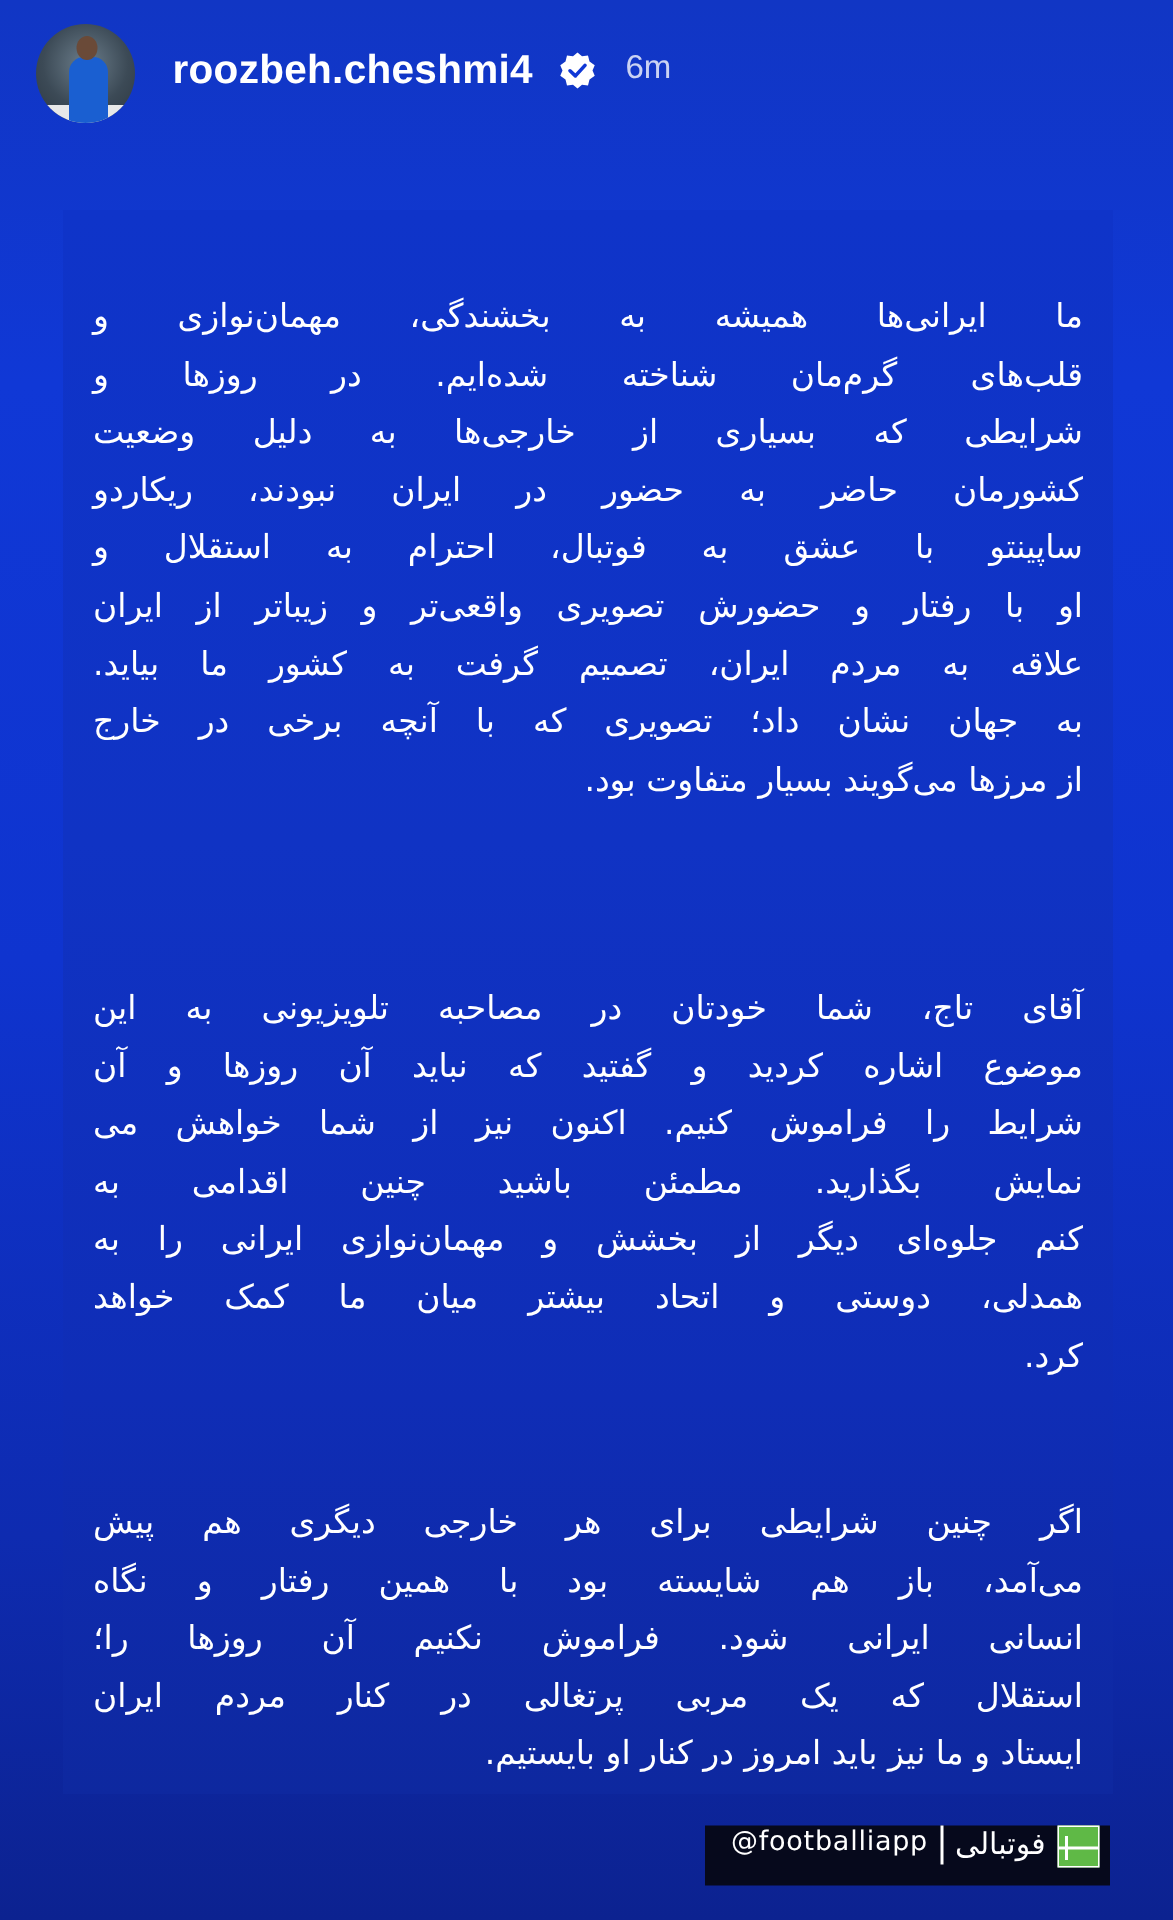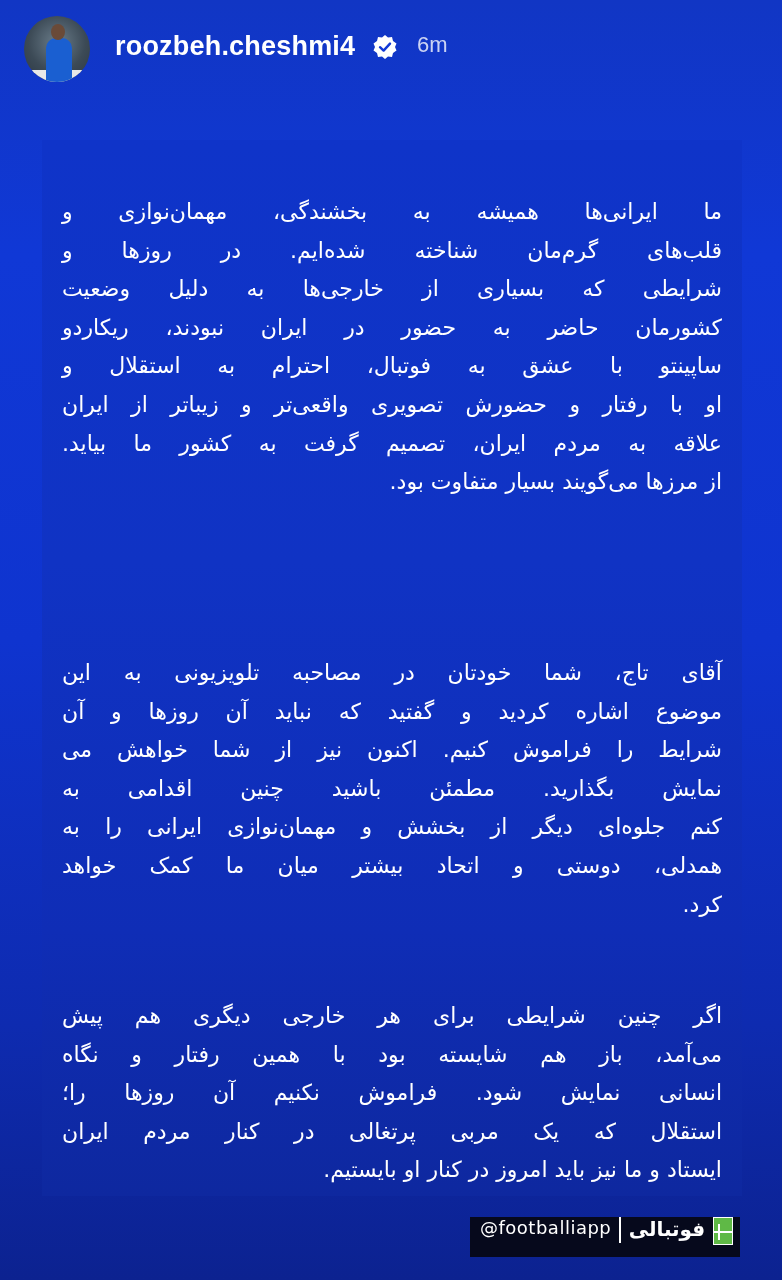--- a/index.html
+++ b/index.html
@@ -71,21 +71,21 @@
   }
   .wm-handle {
     font-family: "DejaVu Sans", sans-serif;
     font-size: 18px; color: #ffffff; letter-spacing: 0.5px;
     margin-right: 8px;
   }
   .wm-divider {
     width: 2px; height: 26px; background: #ffffff; margin-right: 8px;
   }
   .wm-brand {
-    font-family: "DejaVu Sans", sans-serif; font-weight: bold;
+    font-family: "DejaVu Sans", sans-serif; font-weight: normal;
     font-size: 20px; color: #ffffff; direction: rtl; margin-right: 8px;
   }
   .wm-logo {
     width: 28px; height: 28px; background: #5fb946; position: relative;
     border: 1px solid #ffffff;
   }
   .wm-logo .ln {
     position: absolute; left: 0; top: 13px; width: 100%; height: 2px; background: #ffffff;
   }
   .wm-logo .ln2 {
@@ -112,37 +112,38 @@
 <div class="panel"></div>
 
 <div class="text-block p1">
   <span class="line">ما ایرانی‌ها همیشه به بخشندگی، مهمان‌نوازی و</span>
   <span class="line">قلب‌های گرم‌مان شناخته شده‌ایم. در روزها و</span>
   <span class="line">شرایطی که بسیاری از خارجی‌ها به دلیل وضعیت</span>
   <span class="line">کشورمان حاضر به حضور در ایران نبودند، ریکاردو</span>
   <span class="line">ساپینتو با عشق به فوتبال، احترام به استقلال و</span>
   <span class="line">او با رفتار و حضورش تصویری واقعی‌تر و زیباتر از ایران</span>
   <span class="line">علاقه به مردم ایران، تصمیم گرفت به کشور ما بیاید.</span>
+  <span class="line">به جهان نشان داد؛ تصویری که با آنچه برخی در خارج</span>
   <span class="line last">از مرزها می‌گویند بسیار متفاوت بود.</span>
 </div>
 
 <div class="text-block p2">
   <span class="line">آقای تاج، شما خودتان در مصاحبه تلویزیونی به این</span>
   <span class="line">موضوع اشاره کردید و گفتید که نباید آن روزها و آن</span>
   <span class="line">شرایط را فراموش کنیم. اکنون نیز از شما خواهش می</span>
   <span class="line">نمایش بگذارید. مطمئن باشید چنین اقدامی به</span>
   <span class="line">کنم جلوه‌ای دیگر از بخشش و مهمان‌نوازی ایرانی را به</span>
   <span class="line">همدلی، دوستی و اتحاد بیشتر میان ما کمک خواهد</span>
   <span class="line last">کرد.</span>
 </div>
 
 <div class="text-block p3">
   <span class="line">اگر چنین شرایطی برای هر خارجی دیگری هم پیش</span>
   <span class="line">می‌آمد، باز هم شایسته بود با همین رفتار و نگاه</span>
-  <span class="line">انسانی نمایش شود. فراموش نکنیم آن روزها را؛</span>
+  <span class="line">انسانی ایرانی شود. فراموش نکنیم آن روزها را؛</span>
   <span class="line">استقلال که یک مربی پرتغالی در کنار مردم ایران</span>
   <span class="line last">ایستاد و ما نیز باید امروز در کنار او بایستیم.</span>
 </div>
 
 <div class="watermark">
   <span class="wm-handle">@footballiapp</span>
   <span class="wm-divider"></span>
   <span class="wm-brand">فوتبالی</span>
   <span class="wm-logo">
     <span class="ln"></span>

